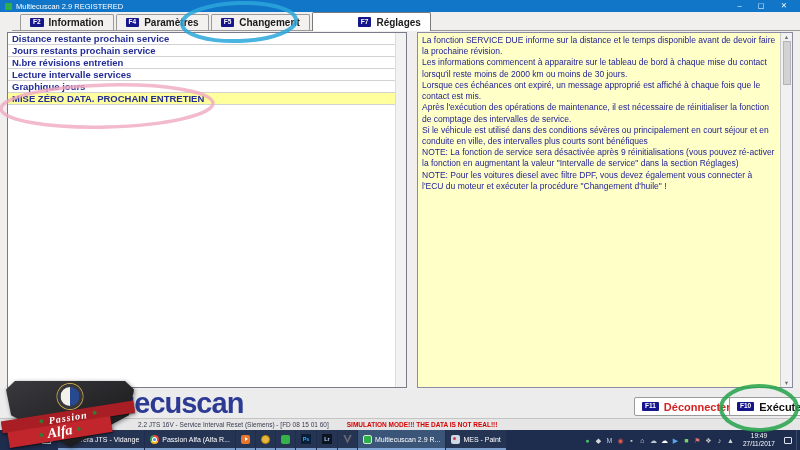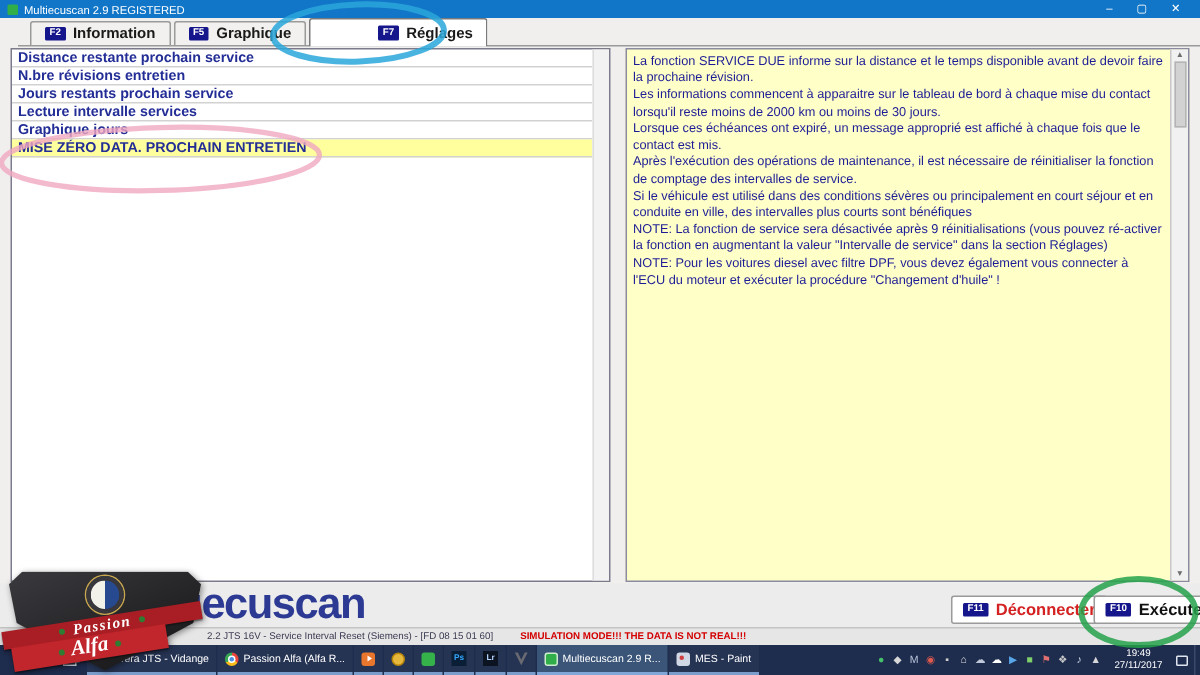--- a/index.html
+++ b/index.html
@@ -150,45 +150,49 @@
     </span>
   </div>
 
   <div class="tabbar">
 
       <div class="tab">
         <span class="fkey">F2</span>
         <span class="tab-label">Information</span>
       </div>
 
+      <div class="tab">
+        <span class="fkey">F4</span>
+        <span class="tab-label">Paramètres</span>
+      </div>
 
       <div class="tab">
         <span class="fkey">F5</span>
-        <span class="tab-label">Graphique</span>
+        <span class="tab-label">Changement</span>
       </div>
 
       <div class="tab active">
         <span class="fkey">F7</span>
         <span class="tab-label">Réglages</span>
       </div>
     </div>
 
   <div class="list-panel">
     <div class="list-rows">
 
         <div class="list-row">
           <span>Distance restante prochain service</span>
         </div>
 
         <div class="list-row">
+          <span>Jours restants prochain service</span>
+        </div>
+
+        <div class="list-row">
           <span>N.bre révisions entretien</span>
-        </div>
-
-        <div class="list-row">
-          <span>Jours restants prochain service</span>
         </div>
 
         <div class="list-row">
           <span>Lecture intervalle services</span>
         </div>
 
         <div class="list-row">
           <span>Graphique jours</span>
         </div>
 

